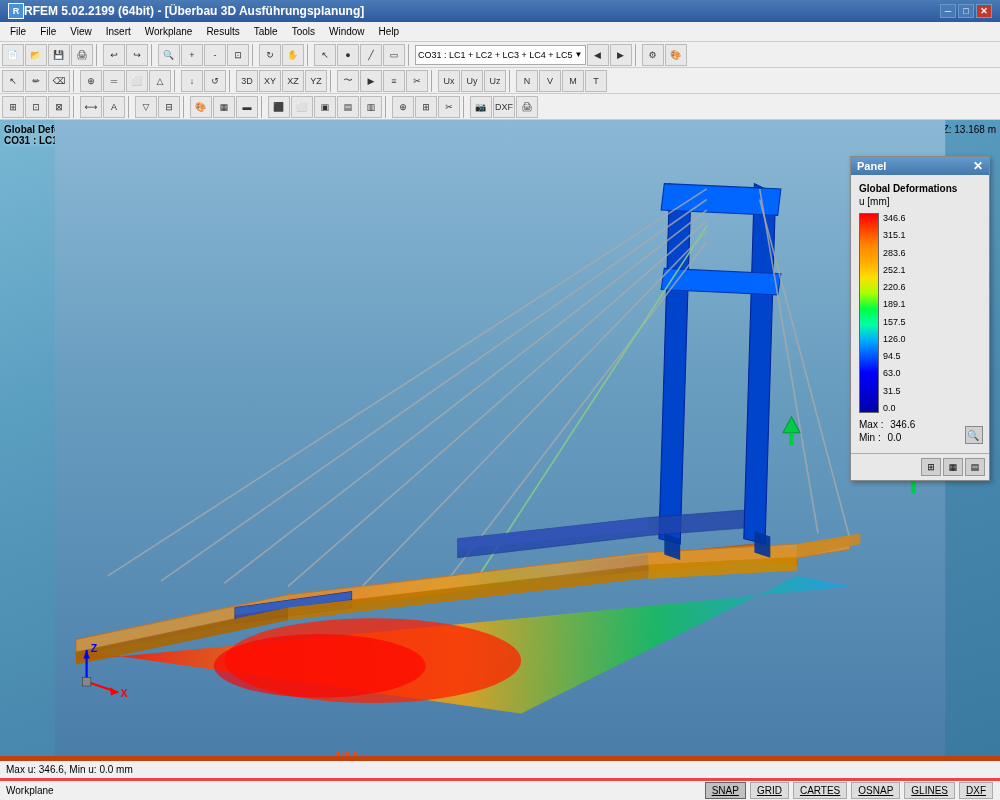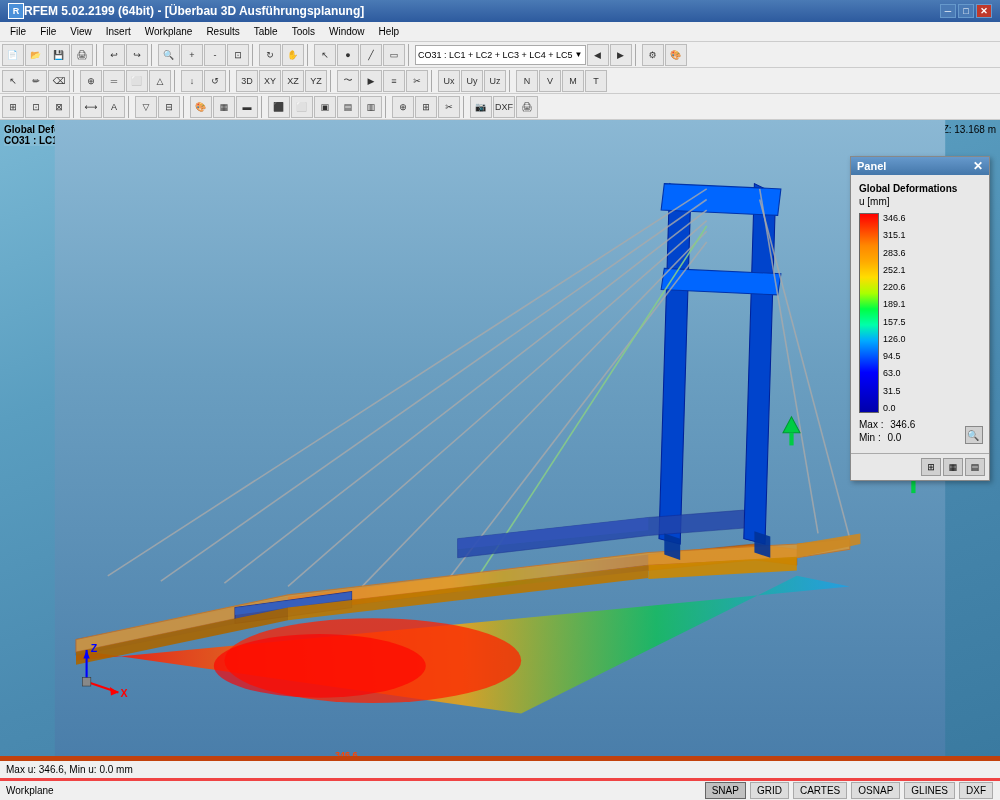--- a/index.html
+++ b/index.html
@@ -213,20 +213,21 @@
       border-top: 3px solid #ef4444;
       font-size: 10px;
     }
     .snap-btn {
       padding: 2px 6px;
       background: #ddd;
       border: 1px solid #aaa;
       font-size: 10px;
       cursor: pointer;
       margin: 0 1px;
+      text-decoration: underline;
     }
     .snap-btn.active { background: #c0c0c0; border-color: #666; }
     #status-right { display: flex; gap: 10px; font-size: 10px; color: #000; }
 
     
     .tb-combo {
       display: flex; align-items: center; height: 20px;
       background: white; border: 1px solid #aaa; padding: 0 2px;
       font-size: 10px; min-width: 80px; flex-shrink: 0;
     }

